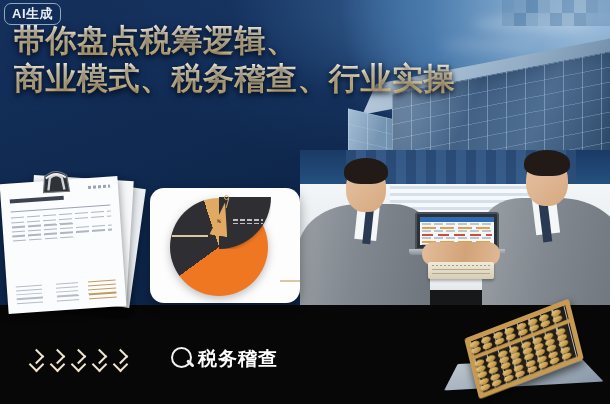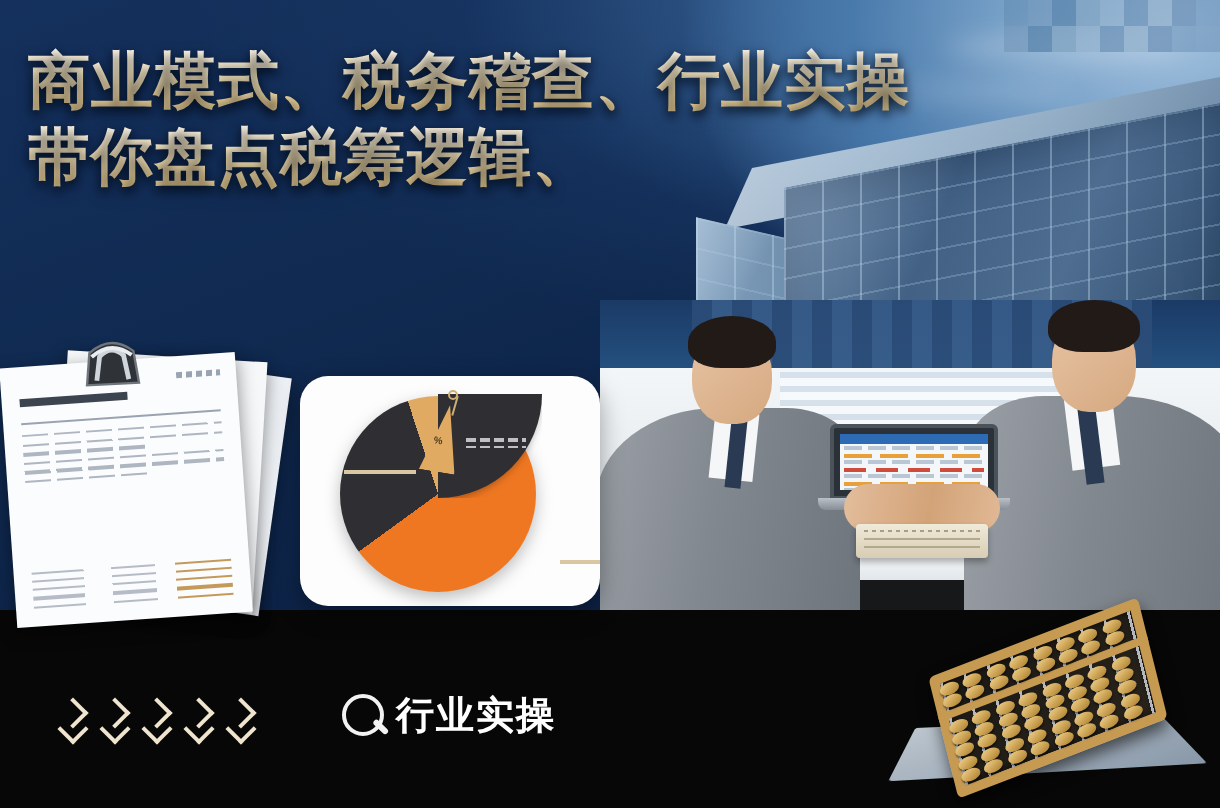--- a/index.html
+++ b/index.html
@@ -300,24 +300,25 @@
       <i style="background: rgb(78, 122, 164); opacity: 0.79;"></i>
       <i style="background: rgb(126, 162, 192); opacity: 0.91;"></i>
       <i style="background: rgb(138, 169, 196); opacity: 0.55;"></i>
       <i style="background: rgb(90, 130, 168); opacity: 0.67;"></i>
       <i style="background: rgb(145, 174, 199); opacity: 0.79;"></i>
       <i style="background: rgb(107, 143, 179); opacity: 0.91;"></i>
       <i style="background: rgb(93, 133, 172); opacity: 0.55;"></i>
       <i style="background: rgb(110, 146, 182); opacity: 0.67;"></i>
     </div>
 
+  <div class="ai-badge">AI生成</div>
 
   <div class="title">
+    <div class="ln">带你盘点税筹逻辑、</div>
     <div class="ln">商业模式、税务稽查、行业实操</div>
-    <div class="ln">带你盘点税筹逻辑、</div>
   </div>
 
   <div class="photo">
     <div class="ph-wallTop">
       <div class="ph-bld"></div>
     </div>
     <div class="ph-wall"></div>
     <div class="ph-blinds"></div>
     <div class="ph-table"></div>
     <div class="ph-floor"></div>
@@ -487,16 +488,16 @@
   <div class="chevrons" id="chevs">
       <span class="chev"></span>
       <span class="chev"></span>
       <span class="chev"></span>
       <span class="chev"></span>
       <span class="chev"></span>
     </div>
 
   <div class="search-tag">
     <span class="mag"></span>
-    <span class="search-txt">行业实操</span>
+    <span class="search-txt">税务稽查</span>
   </div>
 
 </div>
 
 </body></html>

